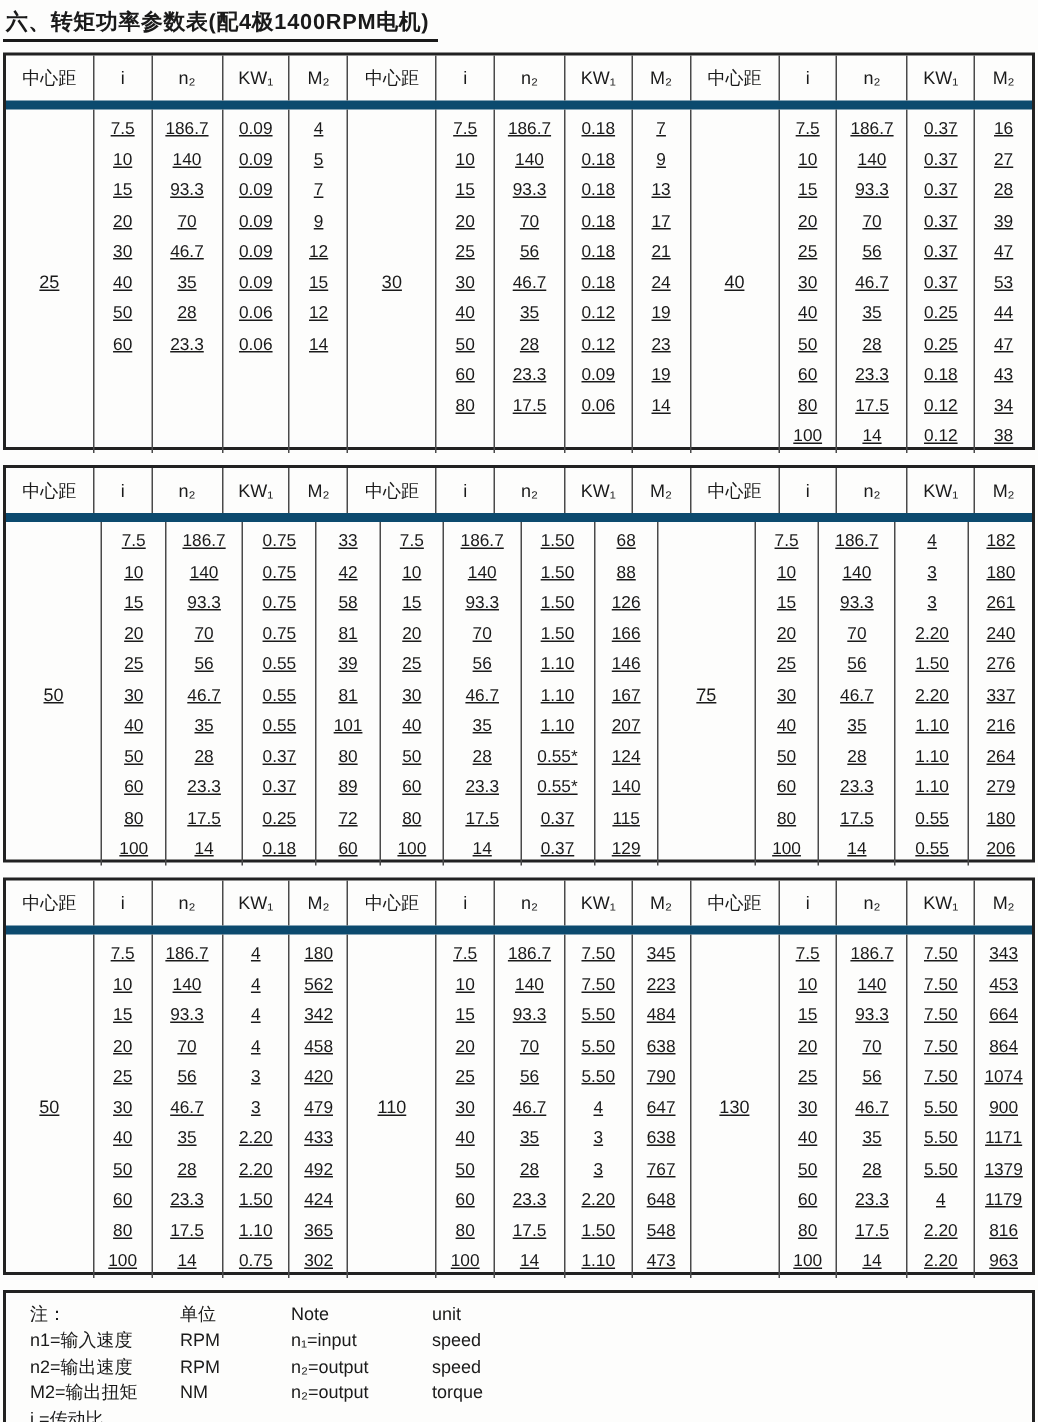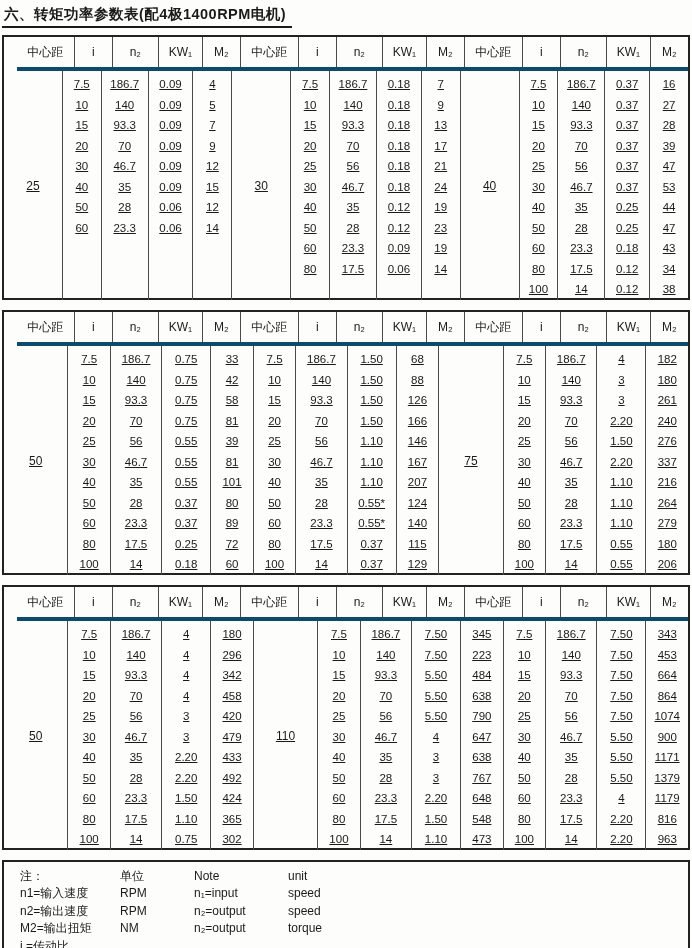--- a/index.html
+++ b/index.html
@@ -24,21 +24,21 @@
   }
 
   .block {
     box-sizing:border-box;
     width:688px;
     height:265px;
     margin:0 0 10px 2px;
     border:2px solid #222;
     background:#fdfdfc;
   }
-  .hrow { display:flex; height:30px; border-bottom:4px solid #0c4a6e;margin-left:13px; }
+  .hrow { display:flex; height:30px; border-bottom:6px solid #0c4a6e; }
   .hcell {
     box-sizing:border-box;
     display:flex; align-items:center; justify-content:center;
     font-size:12px;
     border-right:1px solid #4a4a4a;
     white-space:nowrap;
   }
   .hcell:last-child { border-right:none; }
   .brow { display:flex; height:229px; }
   .bcol {
@@ -478,21 +478,21 @@
             <div class="v">3</div>
             <div class="v">3</div>
             <div class="v">2.20</div>
             <div class="v">2.20</div>
             <div class="v">1.50</div>
             <div class="v">1.10</div>
             <div class="v">0.75</div>
           </div>
           <div class="bcol" style="flex: 38 0 0px;">
             <div class="v">180</div>
-            <div class="v">296</div>
+            <div class="v">562</div>
             <div class="v">342</div>
             <div class="v">458</div>
             <div class="v">420</div>
             <div class="v">479</div>
             <div class="v">433</div>
             <div class="v">492</div>
             <div class="v">424</div>
             <div class="v">365</div>
             <div class="v">302</div>
           </div>
@@ -542,20 +542,21 @@
             <div class="v">484</div>
             <div class="v">638</div>
             <div class="v">790</div>
             <div class="v">647</div>
             <div class="v">638</div>
             <div class="v">767</div>
             <div class="v">648</div>
             <div class="v">548</div>
             <div class="v">473</div>
           </div>
+          <div class="bcol center-col" style="flex: 58 0 0px;">130</div>
           <div class="bcol" style="flex: 38 0 0px;">
             <div class="v">7.5</div>
             <div class="v">10</div>
             <div class="v">15</div>
             <div class="v">20</div>
             <div class="v">25</div>
             <div class="v">30</div>
             <div class="v">40</div>
             <div class="v">50</div>
             <div class="v">60</div>

